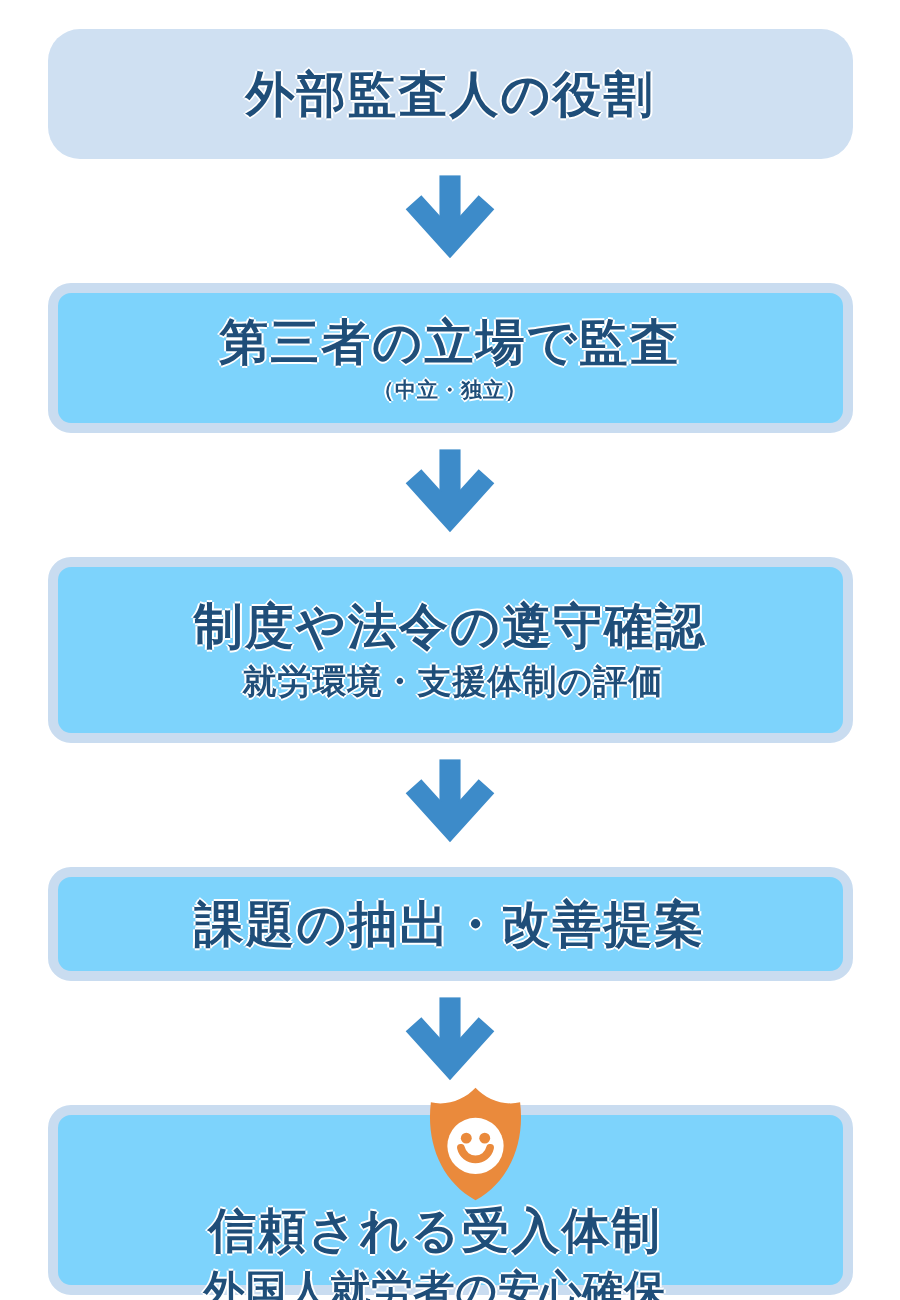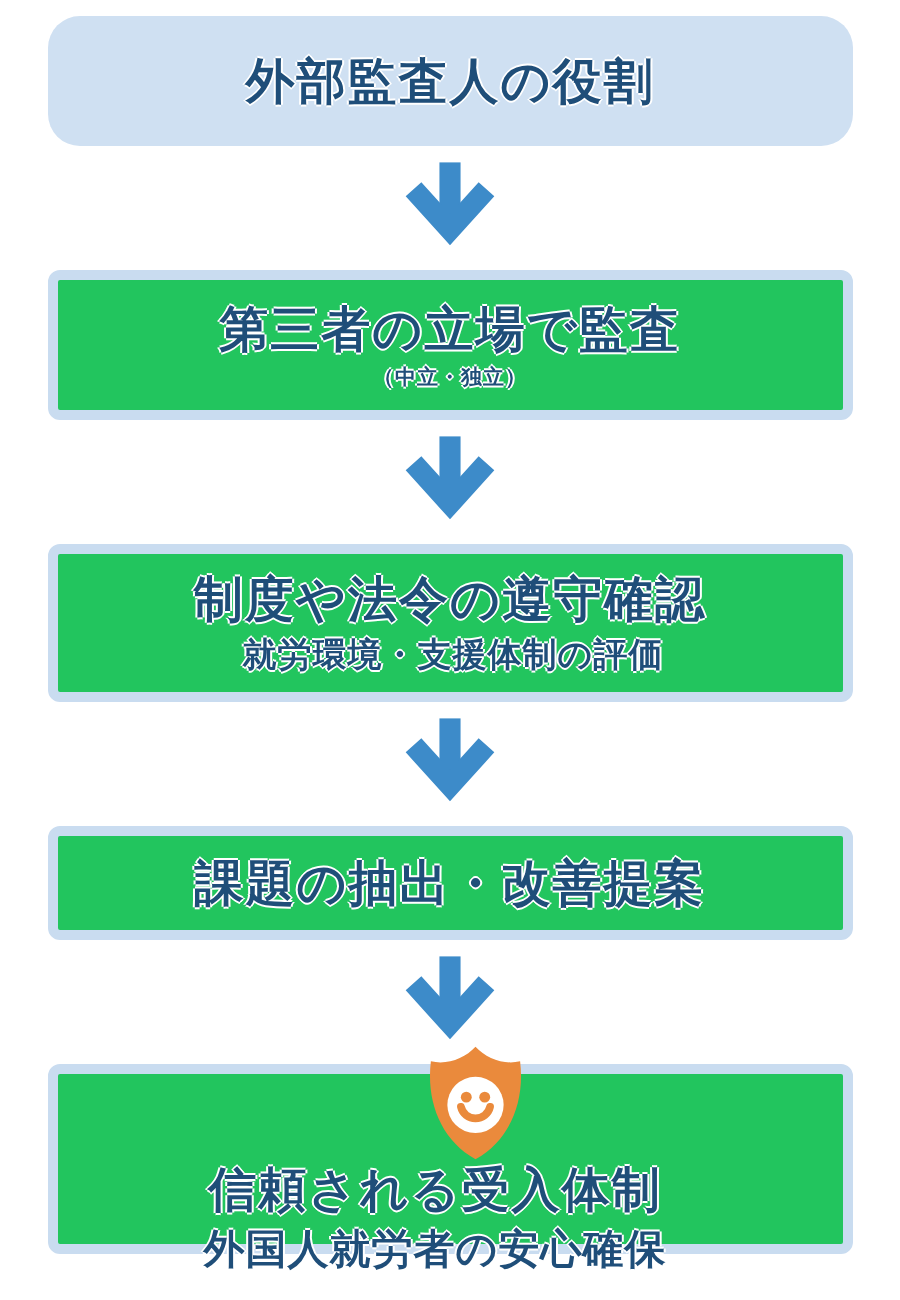--- a/index.html
+++ b/index.html
@@ -12,21 +12,21 @@
   }
   * { margin: 0; padding: 0; box-sizing: border-box; }
   html, body {
     width: 900px;
     background: var(--page-bg);
     font-family: "Liberation Sans", "DejaVu Sans", sans-serif;
   }
   .canvas {
     width: 900px;
     height: 1300px;
-    padding-top: 16px;
+    padding-top: 29px;
     overflow: hidden;
   }
   .col {
     width: 805px;
     margin: 0 auto;
     display: flex;
     flex-direction: column;
     align-items: center;
   }
   .box {
@@ -36,26 +36,26 @@
     align-items: center;
     justify-content: center;
     text-align: center;
   }
   .box-solid {
     background: var(--box-fill);
     border-radius: 32px;
     height: 130px;
   }
   .box-outline {
-    background: #22c55e;
+    background: #7dd3fc;
     border: 10px solid var(--box-border);
-    border-radius: 12px;
+    border-radius: 23px;
   }
   .h-step1 { height: 150px; }
-  .h-step2 { height: 158px; }
+  .h-step2 { height: 186px; }
   .h-step3 { height: 114px; }
   .h-step4 { height: 190px; flex-direction: column; align-items: center; }
   .title {
     color: var(--title-text);
     font-weight: bold;
     font-size: 49px;
     line-height: 1.15;
     letter-spacing: 2px;
     text-shadow: 2px 0 0 #fff, -2px 0 0 #fff, 0 2px 0 #fff, 0 -2px 0 #fff;
   }

